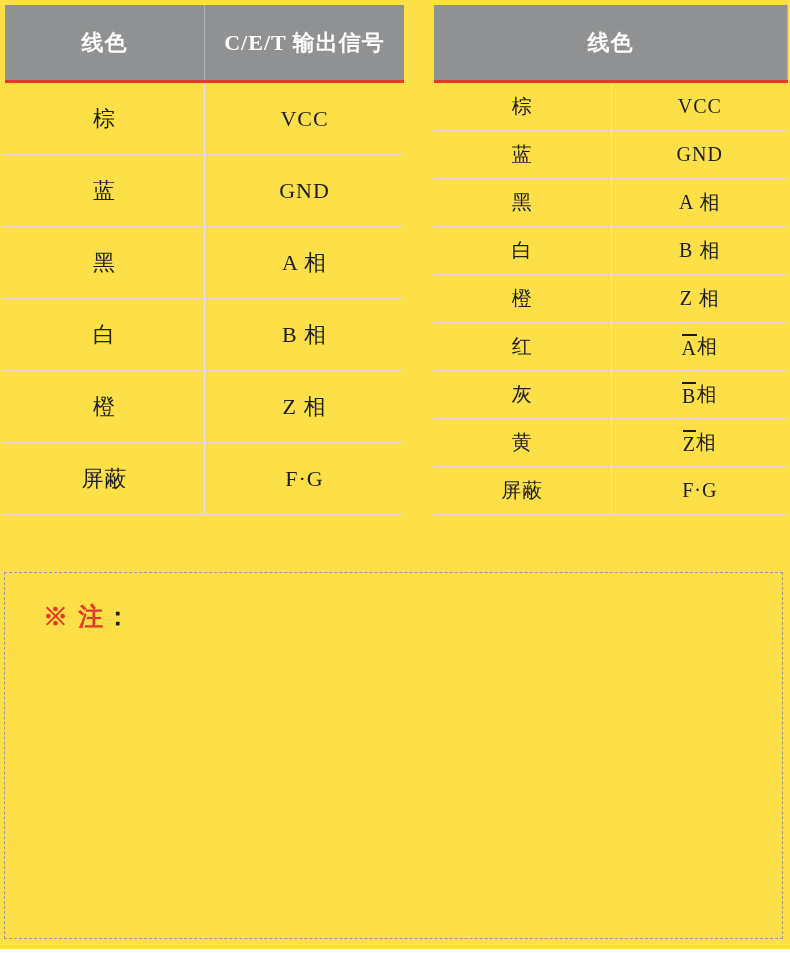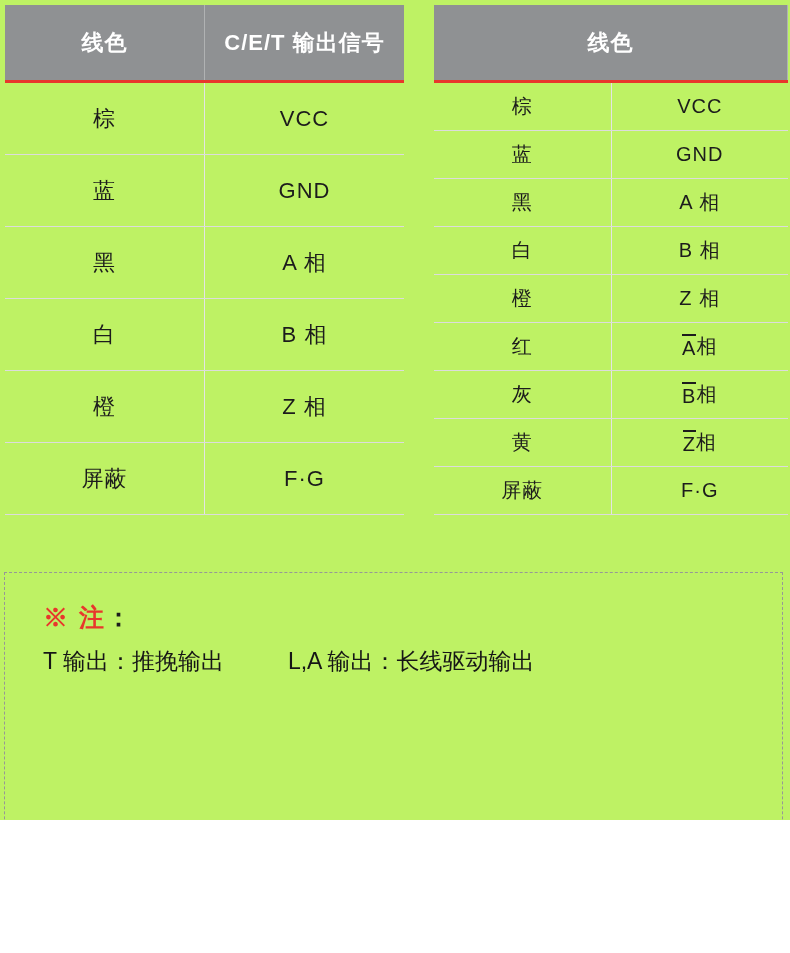--- a/index.html
+++ b/index.html
@@ -1,21 +1,21 @@
 <!DOCTYPE html>
 <html style="--header-bg: #8f9193; --header-text: #ffffff; --accent-red: #e8372c; --row-line: #dcdcdc; --text: #1c1c1c; --note-border: #979797;"><head>
 <meta charset="utf-8">
 <style>
   html, body { margin: 0; padding: 0; background: #ffffff; }
   .canvas {
     position: relative;
     width: 790px;
-    height: 820px;
-    background: #bef264;
-    font-family: Liberation Sans, sans-serif;
+    height: 949px;
+    background: #fde047;
+    font-family: Liberation Serif, serif;
     color: var(--text, #1c1c1c);
     overflow: hidden;
   }
 
   
   .sig-table { position: absolute; top: 5px; }
   .sig-table.left  { left: 5px;   width: 399px; }
   .sig-table.right { left: 434px; width: 354px; }
 
   .thead {
@@ -168,16 +168,15 @@
     <div class="td color-cell">屏蔽</div>
     <div class="td signal-cell">F·G</div>
   </div>
       </div>
   </section>
 
   <div class="note-box">
     <div class="note-title">
       <span class="red">※ 注</span><span class="dark">：</span>
     </div>
-    <div class="note-line">T 输出：推挽输出          L,A 输出：长线驱动输出</div>
   </div>
 
 </div>
 
 </body></html>

